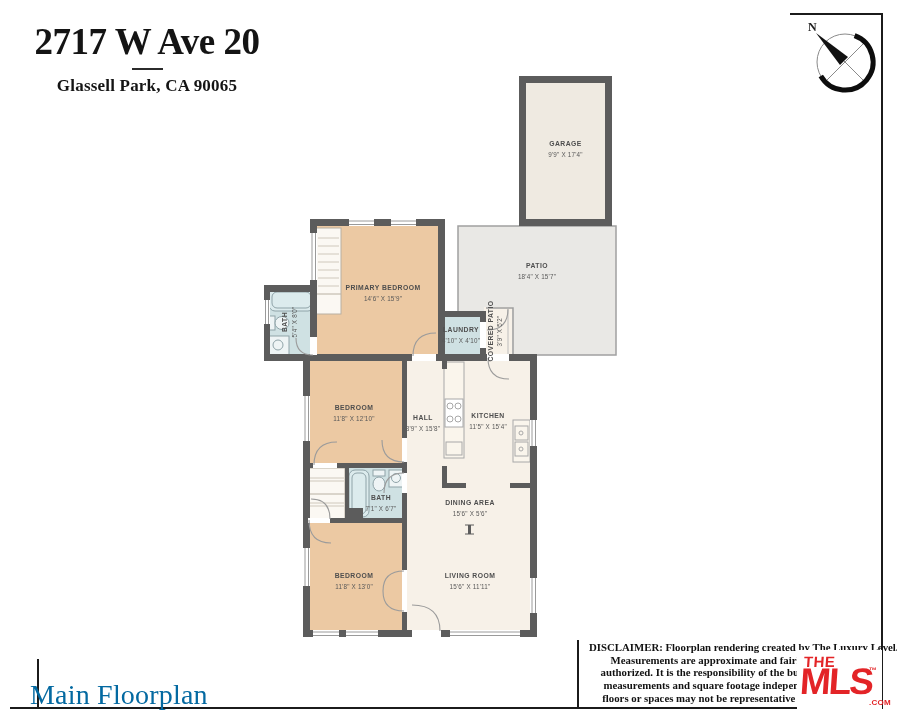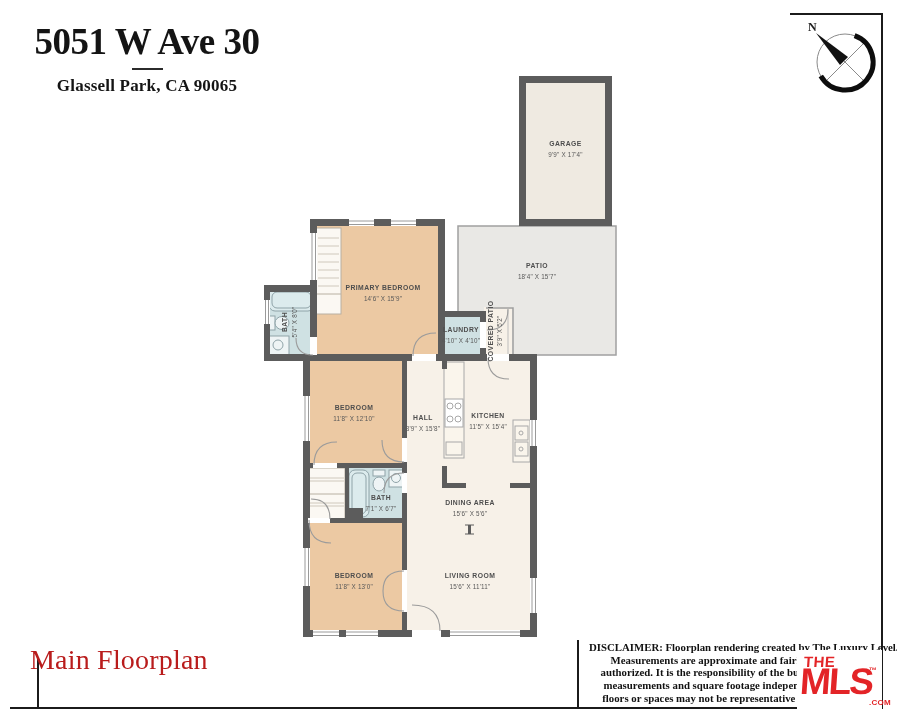--- a/index.html
+++ b/index.html
@@ -12,39 +12,39 @@
   .city{font-family:"Liberation Serif",serif;font-size:17px;font-weight:700;letter-spacing:0.2px;margin-top:6px;}
   
   .compass{position:absolute;left:799px;top:16px;}
   
   .plan{position:absolute;left:0;top:0;}
   .rname{font-family:"Liberation Sans",sans-serif;font-size:6.8px;font-weight:600;fill:#4e4e4e;letter-spacing:0.45px;}
   .rdims{font-family:"Liberation Sans",sans-serif;font-size:6.3px;font-weight:400;fill:#585858;letter-spacing:0.2px;}
   
   .frame{position:absolute;background:#1b1b1b;}
   
-  .plan-title{position:absolute;left:30px;top:644px;font-family:"Liberation Serif",serif;
-              font-size:28px;color:#b91c1c;letter-spacing:0.2px;}
+  .plan-title{position:absolute;left:30px;top:679px;font-family:"Liberation Serif",serif;
+              font-size:28px;color:#0369a1;letter-spacing:0.2px;}
   .disclaimer{position:absolute;left:589px;top:641px;width:290px;text-align:center;
               font-family:"Liberation Serif",serif;font-size:10.8px;line-height:12.7px;
               font-weight:600;color:#111;}
   .disclaimer div{white-space:nowrap;}
   .mls{position:absolute;left:797px;top:650px;width:85px;height:59px;background:#ffffff;color:#e32427;}
   .mls-the{position:absolute;left:7px;top:3px;font-size:15px;font-weight:800;letter-spacing:0.5px;transform:skewX(-4deg);}
   .mls-main{position:absolute;left:3px;top:13px;font-size:37px;font-weight:800;letter-spacing:-2px;transform:skewX(-4deg);line-height:1;}
   .mls-tm{position:absolute;left:72px;top:16px;font-size:8px;font-weight:700;}
   .mls-com{position:absolute;left:72px;top:48px;font-size:8px;font-weight:700;letter-spacing:0.3px;}
 </style>
 </head>
 <body>
 
 <div class="page">
 
   <div class="header">
-    <div class="addr">5051 W Ave 30</div>
+    <div class="addr">2717 W Ave 20</div>
     <div class="hdr-rule"></div>
     <div class="city">Glassell Park, CA 90065</div>
   </div>
 
   <svg class="compass" width="92" height="92" viewBox="0 0 92 92">
     <circle cx="46" cy="46" r="28" fill="none" stroke="#8a8a8a" stroke-width="1"></circle>
     <line x1="26" y1="26" x2="66" y2="66" stroke="#8a8a8a" stroke-width="1"></line>
     <line x1="26" y1="66" x2="66" y2="26" stroke="#8a8a8a" stroke-width="1"></line>
     <path d="M55.6 19.7 A28 28 0 1 1 21.8 60" fill="none" stroke="#0d0d0d" stroke-width="5"></path>
     <polygon points="17,17 49,41 41,49" fill="#111"></polygon>

